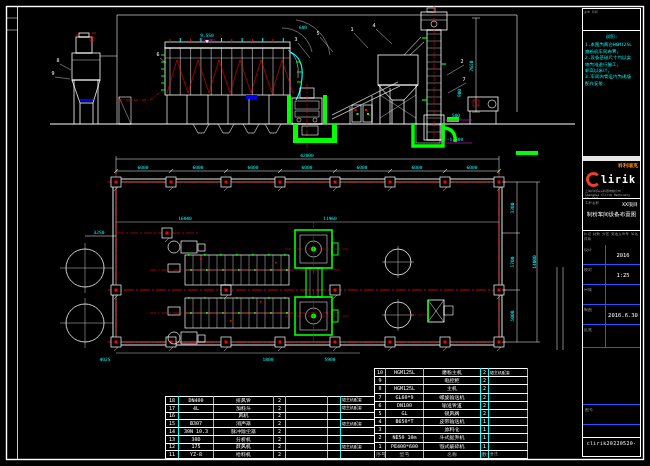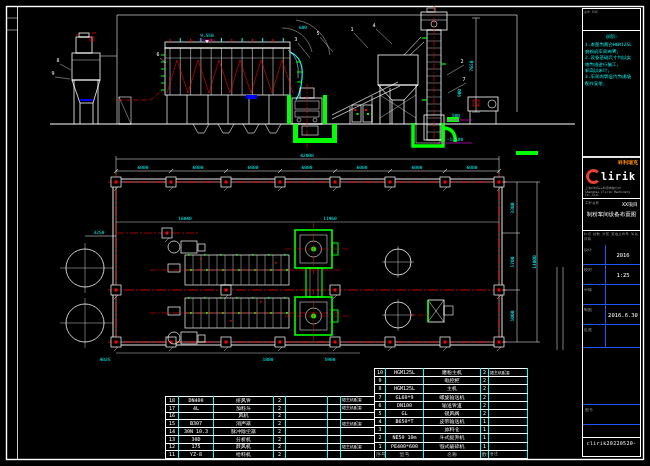--- a/index.html
+++ b/index.html
@@ -16,21 +16,21 @@
   table.bom tr.hdr td{color:#bbb;}
   .bom-left{left:165px;top:396px;width:209px;height:63px;}
   .bom-right{left:374px;top:368px;width:153px;height:91px;}
   
   .panel{position:absolute;left:582px;top:8px;width:59px;height:449px;border:1px solid #fff;
          box-sizing:border-box;background:#000;color:#fff;}
   .panel .blk{box-sizing:border-box;overflow:hidden;position:relative;}
   .p-top{height:22px;border-bottom:1px solid #fff;font-size:3px;color:#999;padding:1px;line-height:4px;}
   .p-notes{height:125px;color:#00ffff;font-size:4.5px;line-height:6.4px;padding:3px 2px;}
   .p-notes .nt{text-align:center;margin-bottom:2px;}
-  .p-logo{height:42px;border-top:2px solid #e5e5e5;padding:1px 2px;}
+  .p-logo{height:42px;border-top:5px solid #e5e5e5;padding:1px 2px;}
   .cn-brand{position:absolute;right:2px;top:1px;color:#ff8c00;font-size:5px;font-weight:bold;}
   .logo-row{position:absolute;left:3px;top:8px;height:18px;white-space:nowrap;}
   .logo-c{display:inline-block;width:9px;height:9px;border:3px solid #e8422e;
           border-right-color:transparent;border-radius:50%;vertical-align:middle;}
   .logo-txt{color:#fff;font-size:10px;font-weight:bold;letter-spacing:1px;vertical-align:middle;}
   .addr{position:absolute;left:2px;top:29px;color:#aaa;font-size:3px;line-height:3.6px;width:55px;}
   .p-proj{height:32px;border-top:1px solid #fff;}
   .proj-r1{display:flex;justify-content:space-between;padding:2px 2px 0 2px;}
   .proj-r1 .lbl{color:#999;font-size:3.5px;}
   .proj-r1 .val{color:#fff;font-size:5px;}

